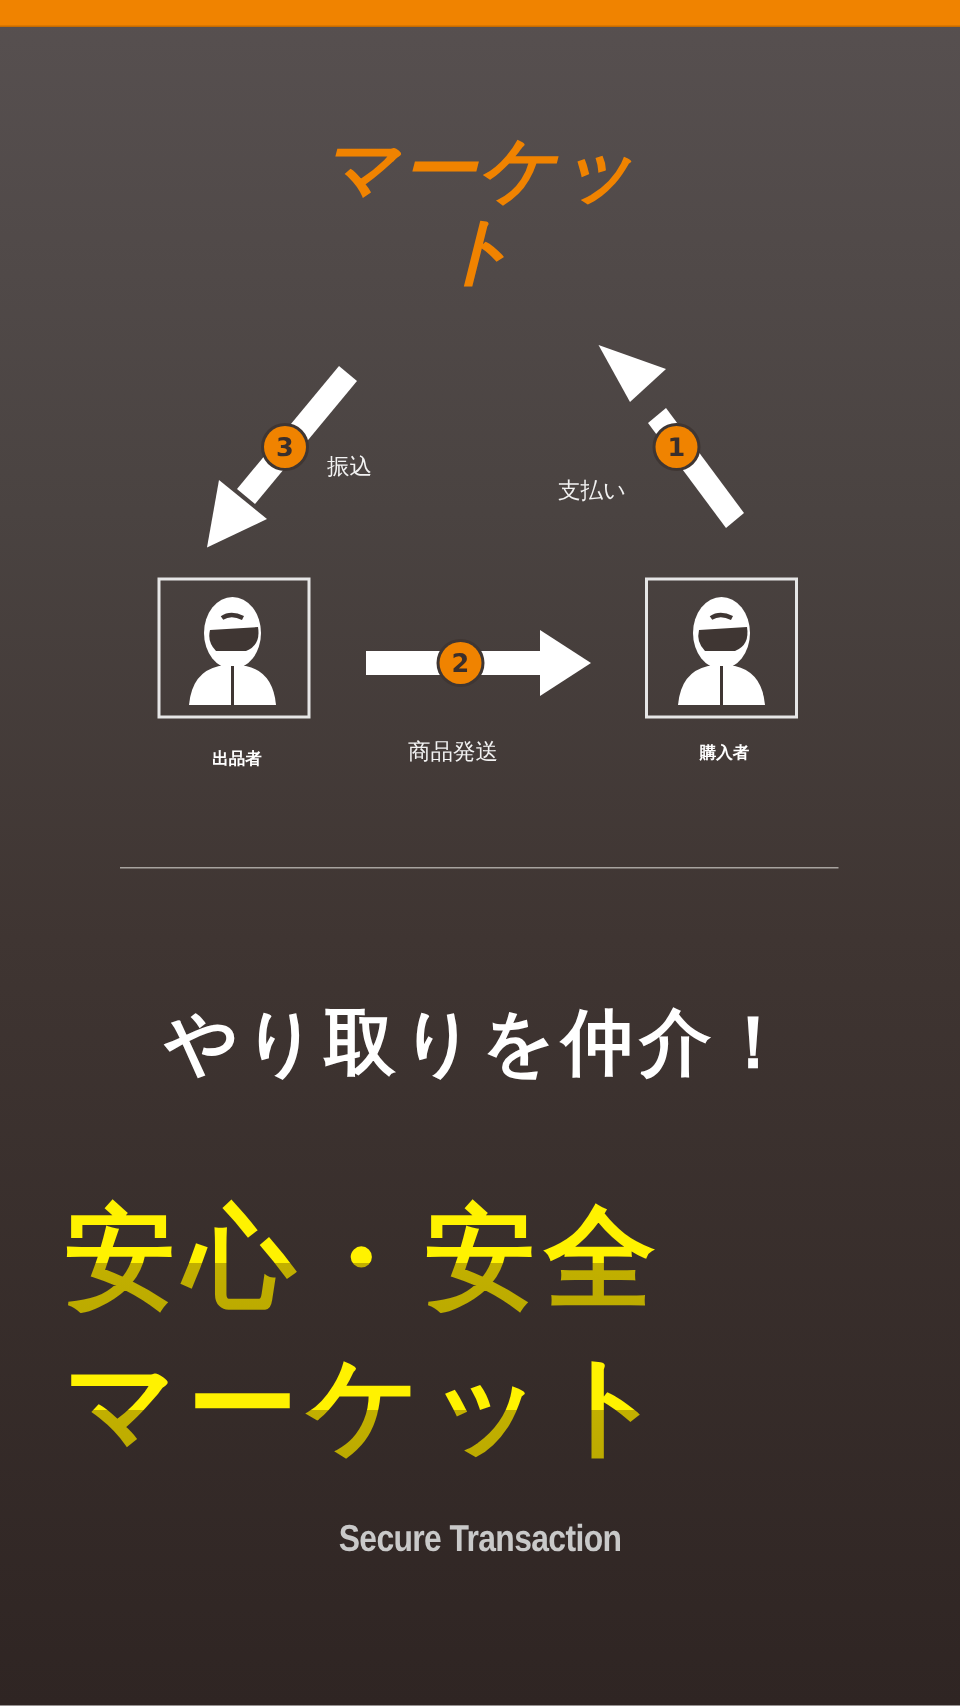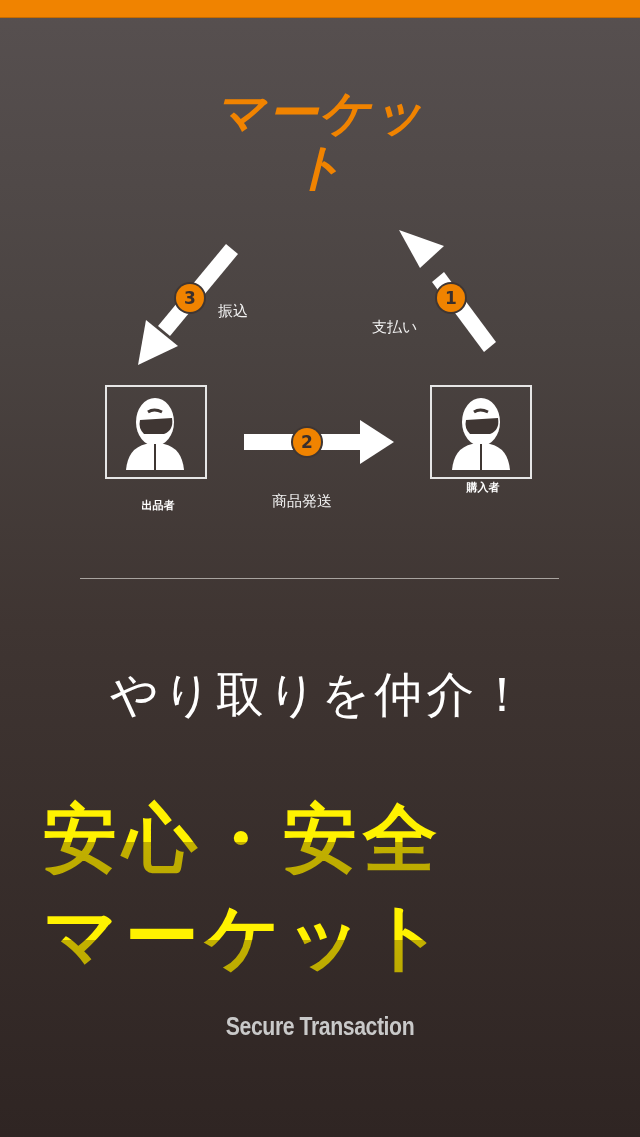--- a/index.html
+++ b/index.html
@@ -15,21 +15,21 @@
     font-style:italic; font-size:50px; line-height:54px; letter-spacing:2px; text-align:center;
   }
   svg.diagram { position:absolute; left:0; top:0; }
   .badge-num { font-family:"DejaVu Sans", sans-serif; font-weight:bold; font-size:17px; fill:#3a2f2c; }
   .lbl { position:absolute; color:#f2f2f2; font-size:15px; font-family:"DejaVu Sans", sans-serif; white-space:nowrap; }
   .role { position:absolute; color:#ffffff; font-weight:bold; font-size:11px; white-space:nowrap; text-align:center; width:106px; }
   .personbox { position:absolute; width:102px; height:94px; border:2px solid #e6e6e6; box-sizing:border-box; }
   .divider { position:absolute; left:80px; top:578px; width:479px; height:1px; background:#a8a39f; }
   .tagline {
     position:absolute; left:0; top:663px; width:640px; text-align:center; color:#ffffff;
-    font-weight:normal; font-size:48px; letter-spacing:4px; font-family:"DejaVu Sans", sans-serif;
+    font-weight:bold; font-size:48px; letter-spacing:4px; font-family:"DejaVu Sans", sans-serif;
   }
   .headline {
     position:absolute; left:0; width:640px; font-weight:bold; font-size:74px;
     letter-spacing:6px; font-family:"DejaVu Sans", sans-serif;
     background: linear-gradient(180deg, #fff200 0%, #fff200 52%, #c2b000 52%, #b9a800 100%);
     -webkit-background-clip:text; background-clip:text; color:transparent;margin-left:43px;
   }
   .footer-en {
     position:absolute; left:0; top:1012px; width:640px; text-align:center; color:#c9c9c9;
     font-weight:bold; font-size:25px; font-family:"Liberation Sans", sans-serif; letter-spacing:-0.5px;
@@ -96,21 +96,21 @@
 </svg>
 
 <div class="personbox" style="left:105px; top:385px;"></div>
 <div class="personbox" style="left:430px; top:385px;"></div>
 
 <div class="lbl" style="left:218px; top:302px;">振込</div>
 <div class="lbl" style="left:372px; top:318px;">支払い</div>
 <div class="lbl" style="left:272px; top:492px;">商品発送</div>
 
 <div class="role" style="left:105px; top:498px;">出品者</div>
-<div class="role" style="left:430px; top:480px;">購入者</div>
+<div class="role" style="left:430px; top:494px;">購入者</div>
 
 <div class="divider"></div>
 
 <div class="tagline">やり取りを仲介！</div>
 
 <div class="headline" style="top:790px;">安心・安全</div>
 <div class="headline" style="top:888px;">マーケット</div>
 
 <div class="footer-en">Secure Transaction</div>
 

